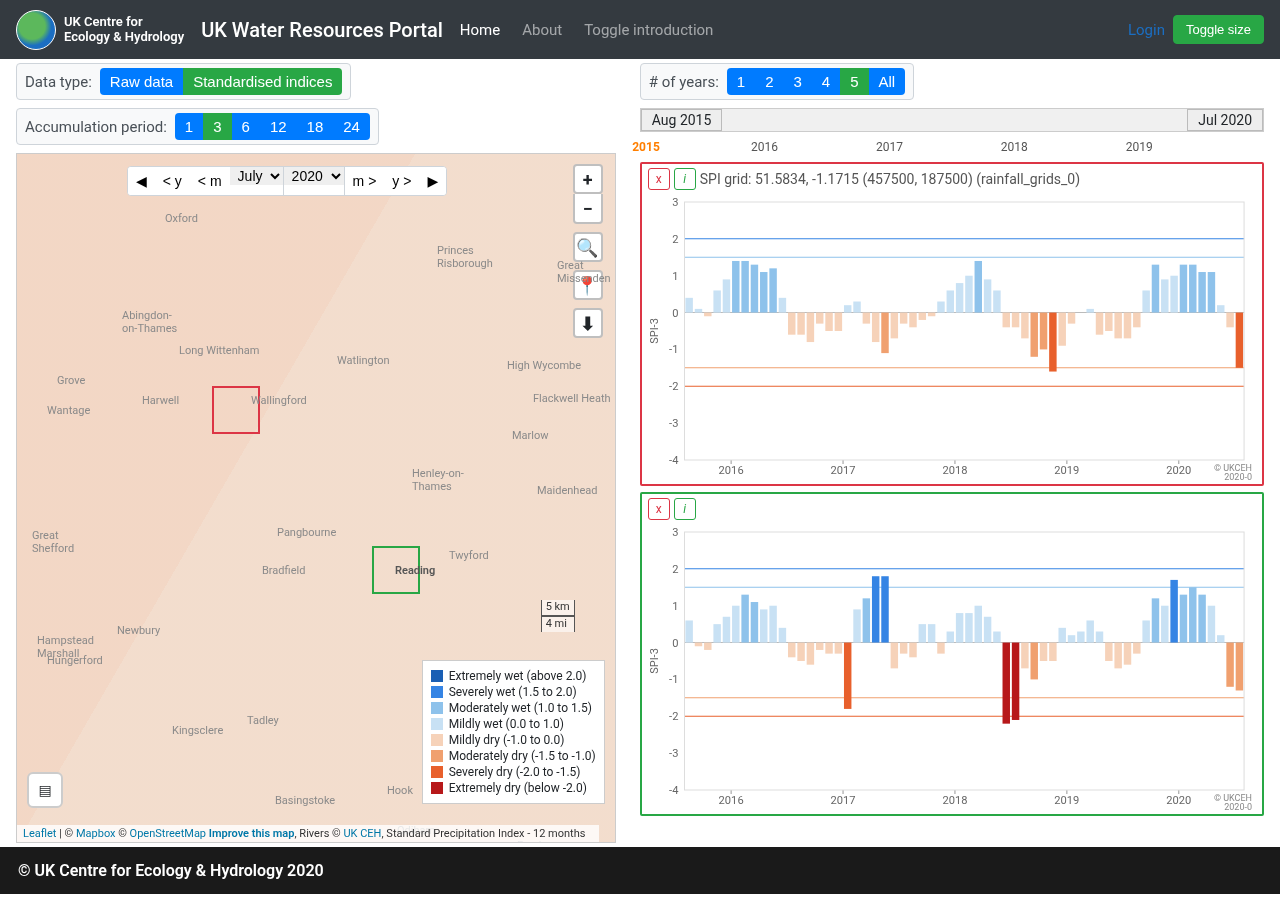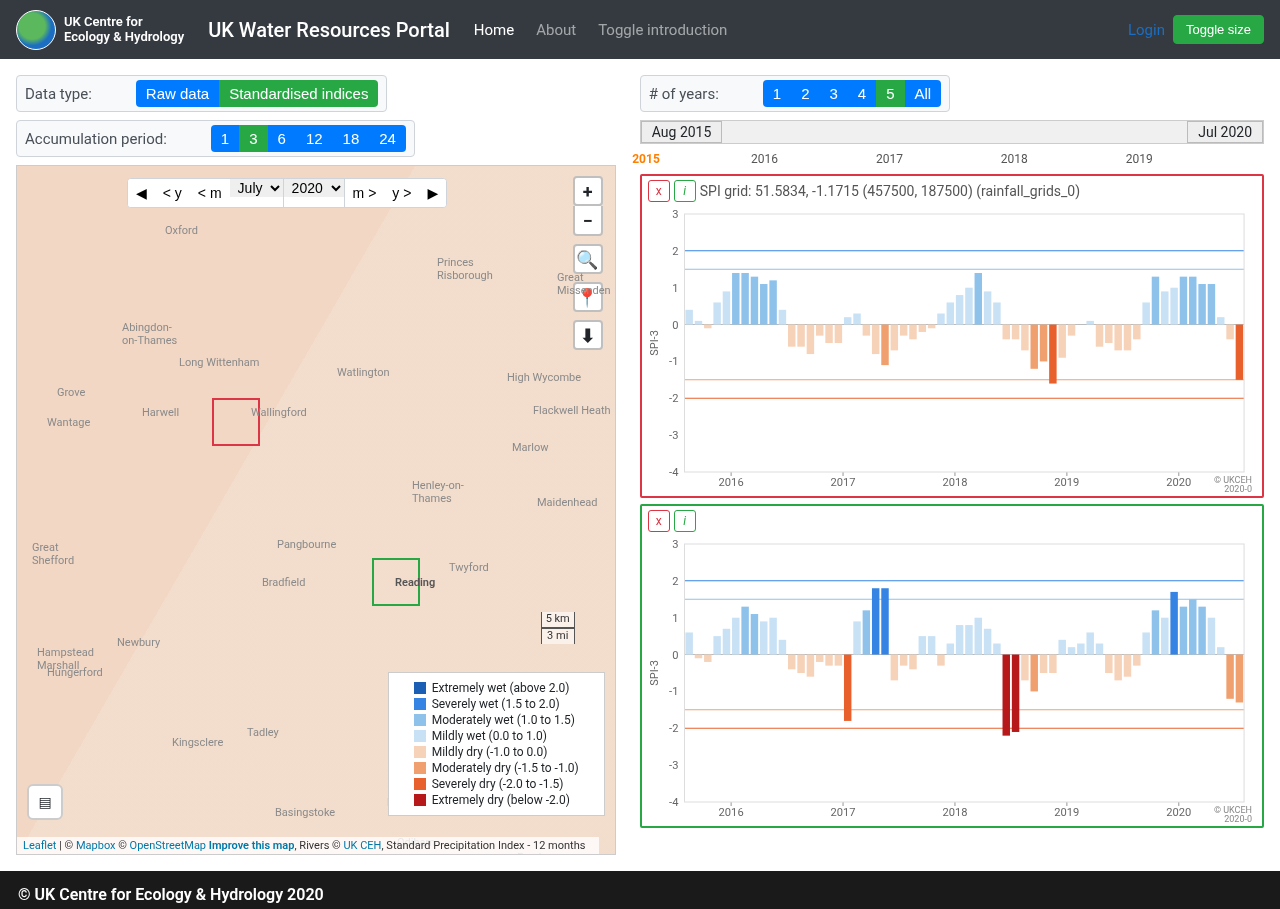--- a/index.html
+++ b/index.html
@@ -1,38 +1,38 @@
 <!DOCTYPE html>
 <html><head>
 <meta charset="utf-8">
 <style>
 * { box-sizing: border-box; margin: 0; padding: 0; }
 body { font-family: -apple-system, BlinkMacSystemFont, "Segoe UI", Roboto, sans-serif; background: #fff; color: #212529; font-size: 14px; }
 
 
-.navbar { background: #343a40; color: rgba(255,255,255,.5); height: 59px; display: flex; align-items: center; padding: 0 16px; gap: 24px; }
+.navbar { background: #343a40; color: rgba(255,255,255,.5); height: 59px; display: flex; align-items: center; padding: 0 16px; gap: 17px; }
 .brand { display: flex; align-items: center; gap: 8px; }
 .brand-logo { width: 40px; height: 40px; border-radius: 50%; background: radial-gradient(circle at 40% 40%, #5cb85c 0 40%, #1b6ec2 60%); border: 1px solid #fff; }
 .brand-text { color: #fff; font-size: 13px; line-height: 1.1; font-weight: 600; }
 .app-title { color: #fff; font-size: 20px; font-weight: 500; }
 .nav-links { display: flex; gap: 22px; font-size: 15px; }
 .nav-links a { color: rgba(255,255,255,.55); text-decoration: none; }
 .nav-links a.active { color: #fff; }
 .nav-right { margin-left: auto; display: flex; align-items: center; gap: 8px; }
 .login-link { color: #1b6ec2; font-size: 15px; text-decoration: none; }
 .btn-green { background: #28a745; color: #fff; border: 1px solid #28a745; border-radius: 4px; padding: 6px 12px; font-size: 13px; cursor: pointer; }
 
 
-.container { display: flex; gap: 24px; padding: 16px 16px; }
+.container { display: flex; gap: 24px; padding: 4px 16px; }
 .col-left { width: 49%; display: flex; flex-direction: column; gap: 8px; }
 .col-right { width: 51%; display: flex; flex-direction: column; gap: 8px; }
 
 .toolbar { display: flex; align-items: center; gap: 8px; background: #f8f9fa; border: 1px solid #ced4da; border-radius: 4px; padding: 4px 8px; }
 .toolbar-label { color: #495057; font-size: 15px; }
-.pill-group { display: flex; margin-left: 36px; }
+.pill-group { display: flex; }
 .pill { background: #007bff; color: #fff; border: none; padding: 5px 10px; font-size: 15px; cursor: pointer; }
 .pill:first-child { border-radius: 4px 0 0 4px; }
 .pill:last-child { border-radius: 0 4px 4px 0; }
 .pill.active-green { background: #28a745; }
 .select { background: #fff; border: 1px solid #ced4da; border-radius: 4px; padding: 5px 28px 5px 8px; font-size: 15px; appearance: none; position: relative; }
 .select-wrap { position: relative; flex: 1; }
 .select-wrap::after { content: "⇅"; position: absolute; right: 10px; top: 50%; transform: translateY(-50%) rotate(90deg); pointer-events: none; font-size: 11px; color: #495057; }
 .select-wide { width: 100%; }
 
 
@@ -43,23 +43,23 @@
 .sel-box { position: absolute; border: 2px solid; width: 48px; height: 48px; }
 .map-controls { position: absolute; right: 12px; top: 10px; display: flex; flex-direction: column; gap: 8px; }
 .map-btn { width: 30px; height: 30px; background: #fff; border: 2px solid rgba(0,0,0,.25); border-radius: 4px; font-size: 18px; font-weight: bold; display: flex; align-items: center; justify-content: center; cursor: pointer; }
 .map-date { position: absolute; top: 12px; left: 110px; display: flex; background: #fff; border: 1px solid #ced4da; border-radius: 4px; overflow: hidden; }
 .map-date > * { border-right: 1px solid #ced4da; padding: 6px 8px; font-size: 14px; background: #fff; }
 .map-date > *:last-child { border-right: none; }
 .map-date select { border: none; font-size: 14px; padding: 0 4px; }
 .map-date button { border: none; background: #fff; cursor: pointer; }
 
 .legend { position: absolute; right: 10px; bottom: 38px; background: #fff; border: 1px solid #ccc; padding: 6px 8px; font-size: 12px; }
-.legend-row { display: flex; align-items: center; gap: 6px; margin: 2px 17px; }
+.legend-row { display: flex; align-items: center; gap: 6px; margin: 2px 0; }
 .swatch { width: 12px; height: 12px; }
-.scalebar { position: absolute; right: 40px; bottom: 210px; font-size: 11px; color:#333;text-align:center; }
+.scalebar { position: absolute; right: 40px; bottom: 210px; font-size: 11px; color:#333; }
 .scalebar div { border: 1px solid #555; border-top: none; padding: 0 4px 2px 4px; background: rgba(255,255,255,0.6); }
 .layers-btn { position: absolute; left: 10px; bottom: 34px; width: 36px; height: 36px; background: #fff; border: 2px solid #ccc; border-radius: 6px; display:flex;align-items:center;justify-content:center; }
 .attribution { position: absolute; left: 0; right: 16px; bottom: 0; background: rgba(255,255,255,.8); font-size: 11px; padding: 2px 6px; color: #333; }
 .attribution a { color: #0078a8; text-decoration: none; }
 
 
 .timeslider { display: flex; align-items: center; height: 24px; border: 1px solid #ccc; font-size: 14px; }
 .timeslider .handle { background: #eee; border: 1px solid #bbb; padding: 2px 10px; }
 .timeslider .track { flex: 1; background: #f0f0f0; height: 100%; }
 .year-axis { position: relative; height: 14px; font-size: 12px; color: #555; }
@@ -190,21 +190,21 @@
       <div class="map-label" style="left:380px;top:670px">Odiham</div>
       <div class="map-label" style="left:370px;top:630px">Hook</div>
       <div class="map-label" style="left:516px;top:238px">Flackwell Heath</div>
       <div class="map-label" style="left:540px;top:105px;white-space:pre">Great
 Missenden</div>
       <div class="map-label" style="left:162px;top:190px">Long Wittenham</div>
       <div class="map-label" style="left:500px;top:685px">Farnham</div>
 
       <div class="scalebar">
         <div>5 km</div>
-        <div style="border-top:1px solid #555;border-bottom:none">3 mi</div>
+        <div style="border-top:1px solid #555;border-bottom:none">4 mi</div>
       </div>
 
       <div class="legend" id="legend">
           <div class="legend-row">
             <div class="swatch" style="background: rgb(26, 95, 180);"></div>
             <span>Extremely wet (above 2.0)</span>
           </div>
           <div class="legend-row">
             <div class="swatch" style="background: rgb(53, 132, 228);"></div>
             <span>Severely wet (1.5 to 2.0)</span>

